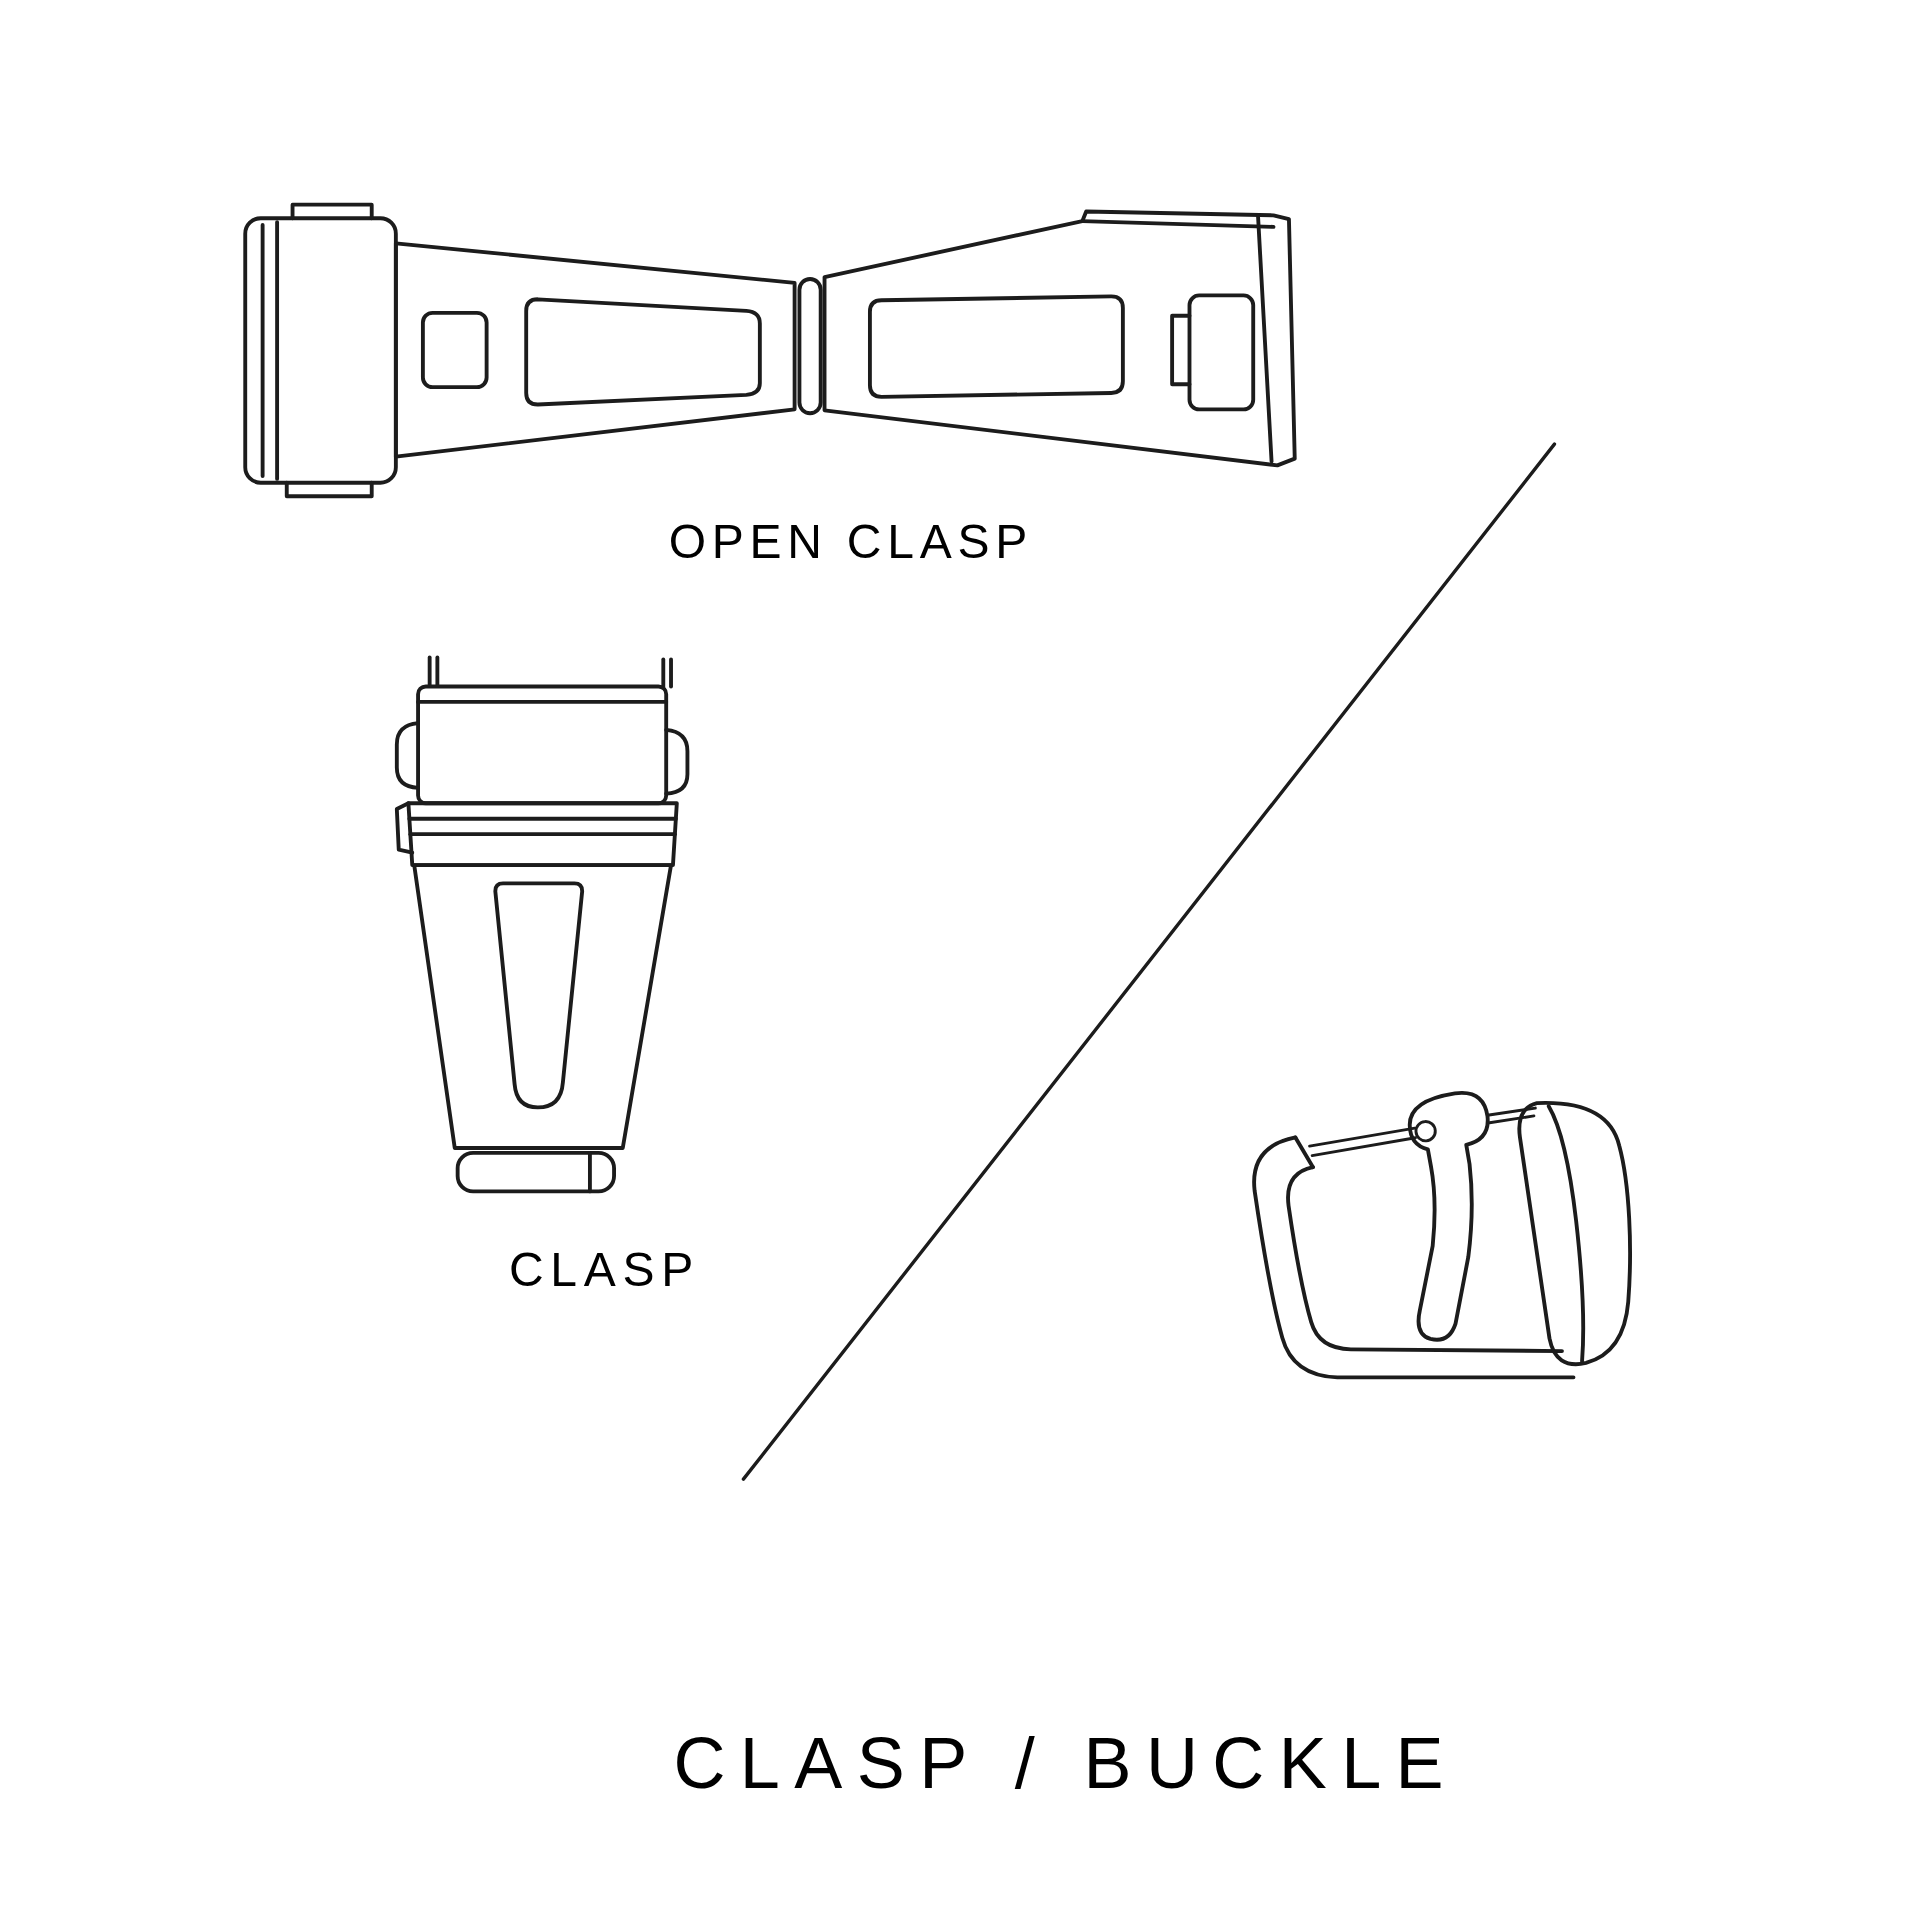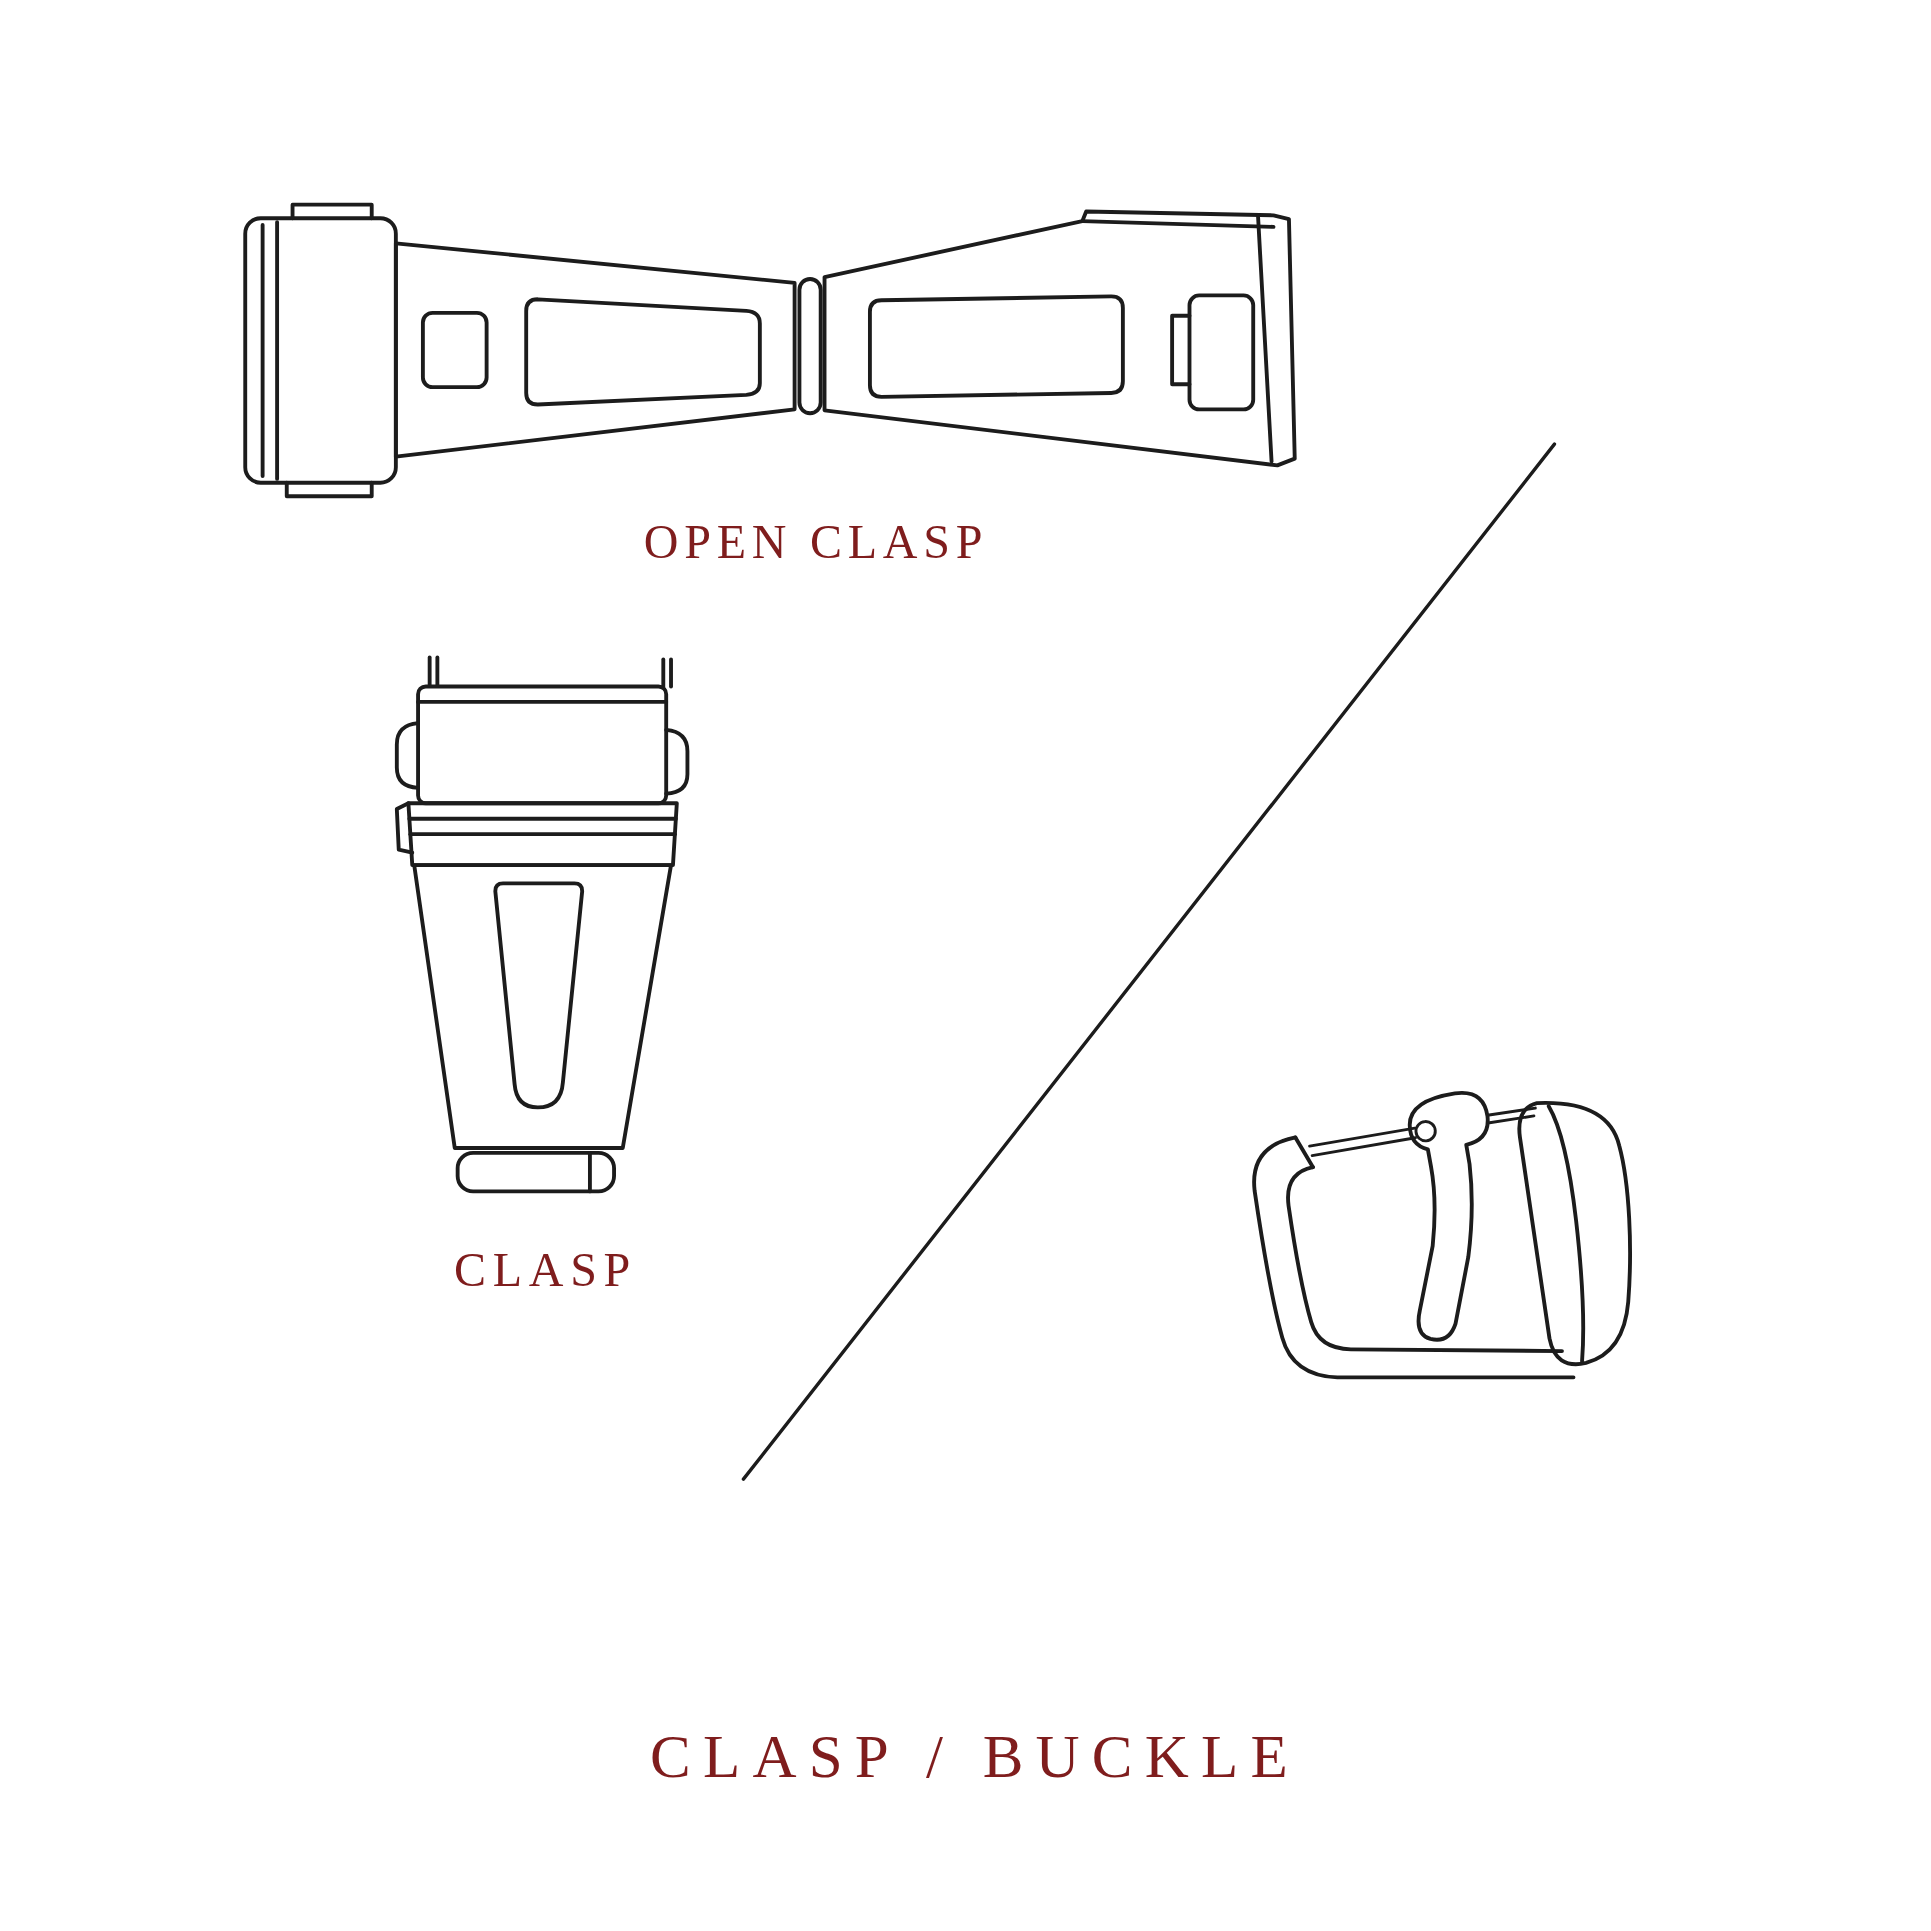--- a/index.html
+++ b/index.html
@@ -13,44 +13,44 @@
     position: relative;
     overflow: hidden;
     font-family: "Liberation Sans", sans-serif;
   }
   .art {
     position: absolute;
     inset: 0;
   }
   .label {
     position: absolute;
-    color: #7f1d1d;
-    text-align: center;
-    font-family: Liberation Serif, serif;
+    color: #000000;
+    text-align: right;
+    font-family: Liberation Sans, sans-serif;
     white-space: nowrap;
   }
   .label-open-clasp {
     left: 599px;
     top: 514px;
     width: 434px;
     font-size: 48px;
     letter-spacing: 0.12em;
   }
   .label-closed {
     left: 391px;
     top: 1242px;
     width: 309px;
     font-size: 48px;
     letter-spacing: 0.14em;
   }
   .label-title {
     left: 492px;
     top: 1722px;
     width: 966px;
-    font-size: 61px;
+    font-size: 72px;
     letter-spacing: 0.2em;
   }
 </style>
 </head>
 <body>
 
 <svg class="art" width="1931" height="1931" viewBox="0 0 2000 2000" xmlns="http://www.w3.org/2000/svg">
   <g fill="none" stroke="#1c1c1c" stroke-width="4" stroke-linecap="round" stroke-linejoin="round">
 
     <g transform="translate(245,195)">

